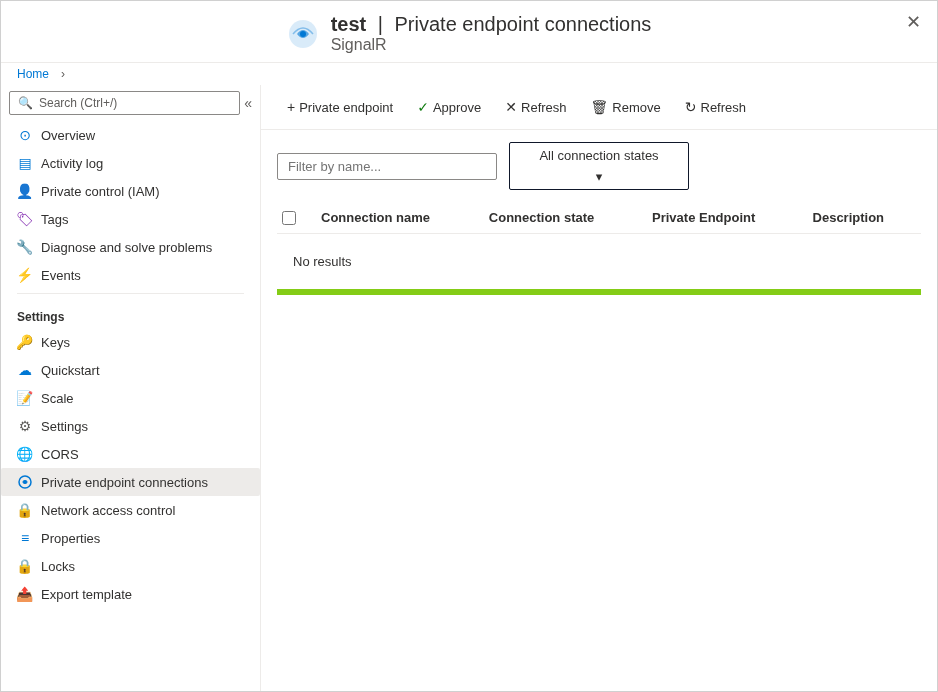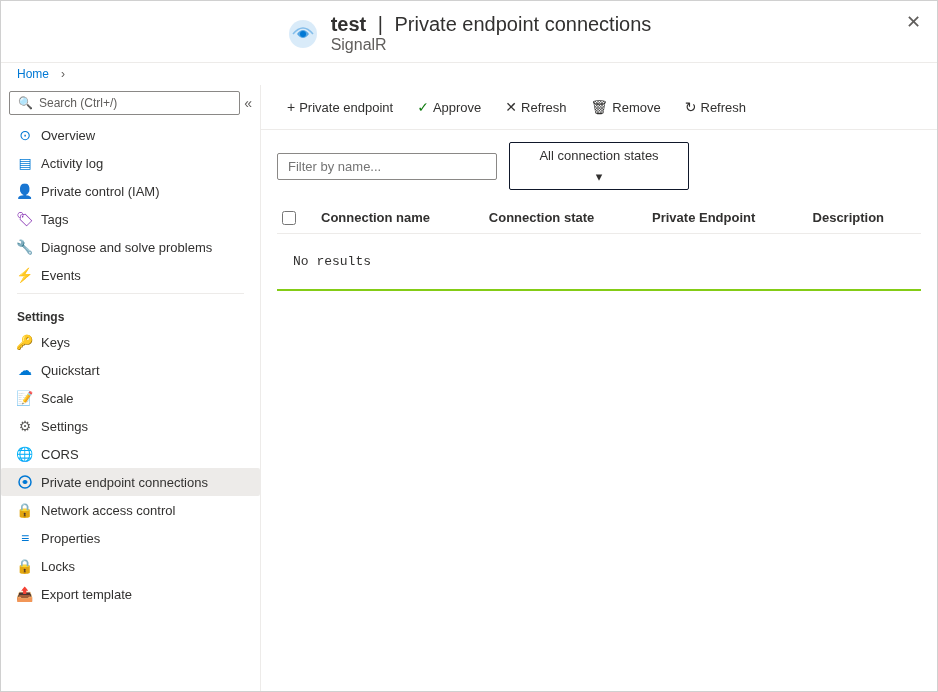--- a/index.html
+++ b/index.html
@@ -48,21 +48,21 @@
     .filter-bar { display: flex; align-items: center; gap: 12px; padding: 12px 16px; }
     .filter-input { border: 1px solid #8a8886; padding: 5px 10px; border-radius: 2px; font-size: 13px; width: 220px; color: #605e5c; }
     .filter-select { display: flex; align-items: center; gap: 6px; border: 1px solid #0f172a; padding: 5px 10px; border-radius: 2px; font-size: 13px; cursor: pointer; min-width: 180px; justify-content: space-between; background: #fff; flex-direction: column; }
 
     
     .table-container { flex: 1; overflow: auto; padding: 0 16px; }
     .data-table { width: 100%; border-collapse: collapse; }
     .data-table thead tr { border-bottom: 1px solid #edebe9; }
     .data-table th { text-align: left; padding: 8px 12px; font-weight: 600; font-size: 13px; color: #323130; white-space: nowrap; margin-top: 32px; }
     .data-table th:first-child { width: 32px; padding-left: 4px; }
-    .data-table td { padding: 8px 12px; border-bottom: 2px solid #84cc16; font-family: Liberation Mono, monospace; }
+    .data-table td { padding: 8px 12px; border-bottom: 6px solid #84cc16; }
     .no-results { padding: 12px 4px; color: #323130; font-size: 13px; }
     .checkbox-cell { display: flex; align-items: center; justify-content: center; }
     .table-checkbox { width: 14px; height: 14px; border: 1px solid #8a8886; cursor: pointer; }
 
     
     .icon-blue { color: #0078d4; }
   </style>
 </head>
 <body>
 

